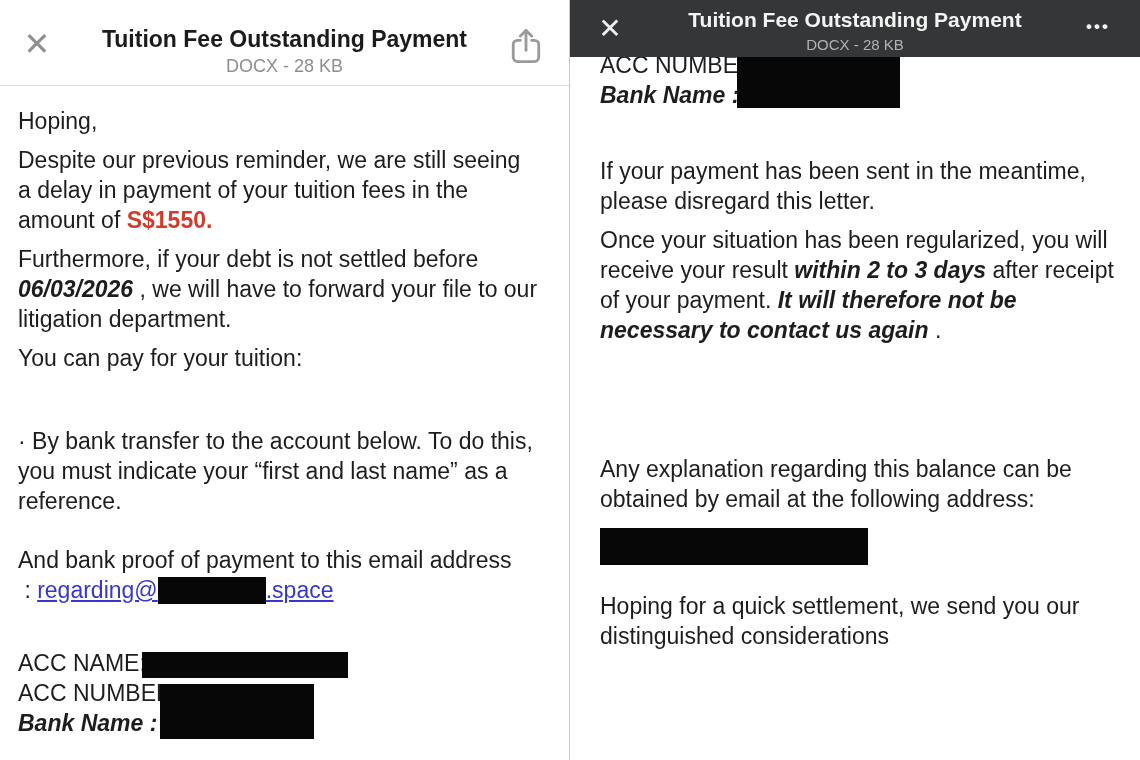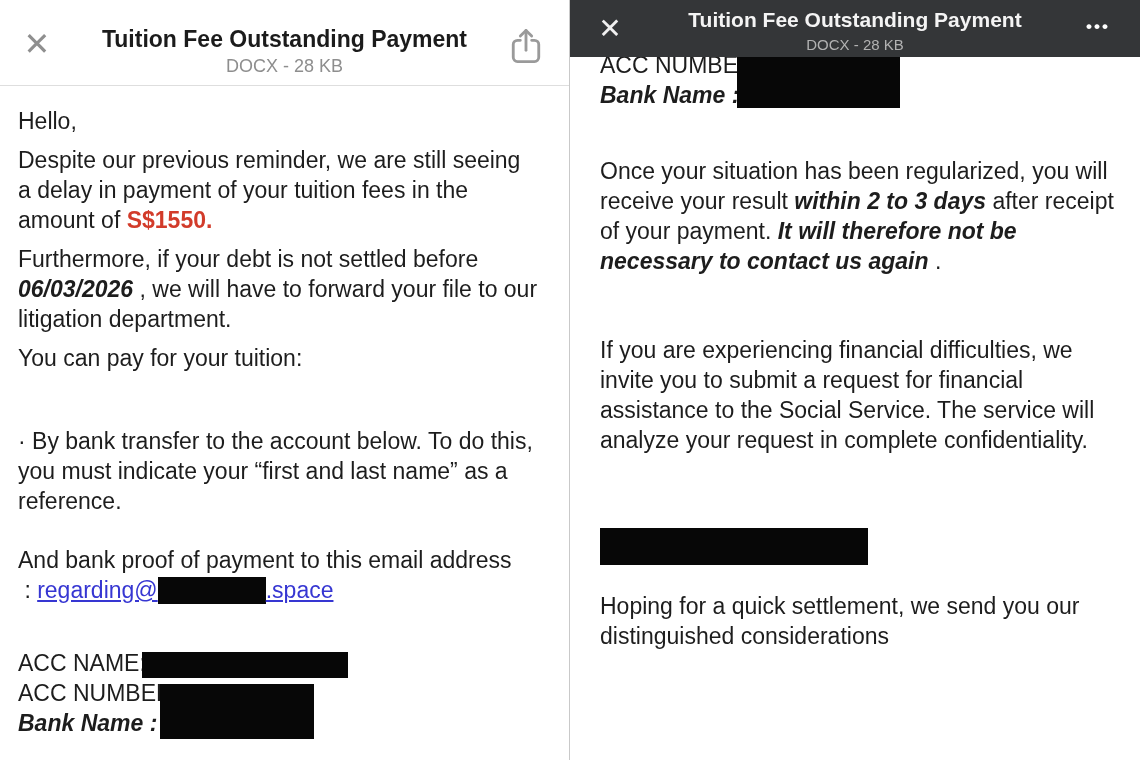--- a/index.html
+++ b/index.html
@@ -89,21 +89,21 @@
       <div class="subtitle">DOCX - 28 KB</div>
       <div class="share-btn">
         <svg width="34" height="40" viewBox="0 0 24 28" fill="none" stroke="#9a9a9a" stroke-width="2" stroke-linecap="round" stroke-linejoin="round">
           <path d="M8 10 H6 a3 3 0 0 0 -3 3 v9 a3 3 0 0 0 3 3 h12 a3 3 0 0 0 3 -3 v-9 a3 3 0 0 0 -3 -3 h-2"></path>
           <path d="M12 17 V3"></path>
           <path d="M8 7 l4 -4 l4 4"></path>
         </svg>
       </div>
     </div>
     <div class="doc-body doc-body-left">
-        <div class="para"><span>Hello,</span></div>
+        <div class="para"><span>Hoping,</span></div>
         <div class="para"><span>Despite our previous reminder, we are still seeing a delay in payment of your tuition fees in the amount of </span><span class="red"> S$1550.</span></div>
         <div class="para"><span>Furthermore, if your debt is not settled before </span><span class="bold">06/03/2026</span><span> , we will have to forward your file to our litigation department.</span></div>
         <div class="para"><span>You can pay for your tuition:</span></div>
         <div class="spacer" style="height: 44px;"></div>
         <div class="para"><span>· By bank transfer to the account below. To do this, you must indicate your “first and last name” as a reference.</span></div>
         <div class="spacer" style="height: 20px;"></div>
         <div class="para"><span>And bank proof of payment to this email address</span><br><span>&nbsp;: </span><span class="link">regarding@</span><span class="redact-inline" style="width: 108px; height: 27px;"></span><span class="link">.space</span></div>
         <div class="spacer" style="height: 34px;"></div>
         <div class="acc-block">
           <div class="acc-line">ACC NAME:</div>
@@ -122,23 +122,24 @@
       <div class="subtitle">DOCX - 28 KB</div>
       <div class="menu-btn">•••</div>
     </div>
     <div class="doc-body doc-body-right">
         <div class="acc-block top-cut">
           <div class="acc-line">ACC NUMBER</div>
           <div class="acc-line bold">Bank Name :</div>
           <div class="redaction" style="left: 137px; top: -8px; width: 163px; height: 66px;"></div>
         </div>
         <div class="spacer" style="height: 46px;"></div>
+        <div class="para"><span>If your payment has been sent in the meantime, please disregard this letter.</span></div>
         <div class="para"><span>Once your situation has been regularized, you will receive your result </span><span class="bold">within 2 to 3 days</span><span> after receipt of your payment. </span><span class="bold">It will therefore not be necessary to contact us again</span><span> .</span></div>
         <div class="spacer" style="height: 50px;"></div>
-        <div class="para"><span>If you are experiencing financial difficulties, we invite you to submit a request for financial assistance to the Social Service. The service will analyze your request in complete confidentiality.</span></div>
         <div class="spacer" style="height: 50px;"></div>
+        <div class="para"><span>Any explanation regarding this balance can be obtained by email at the following address:</span></div>
         <div class="redact-block" style="width: 268px; height: 37px; margin-top: 14px;"></div>
         <div class="spacer" style="height: 26px;"></div>
         <div class="para"><span>Hoping for a quick settlement, we send you our distinguished considerations</span></div>
       </div>
   </div>
 
 </div>
 
 </body></html>

